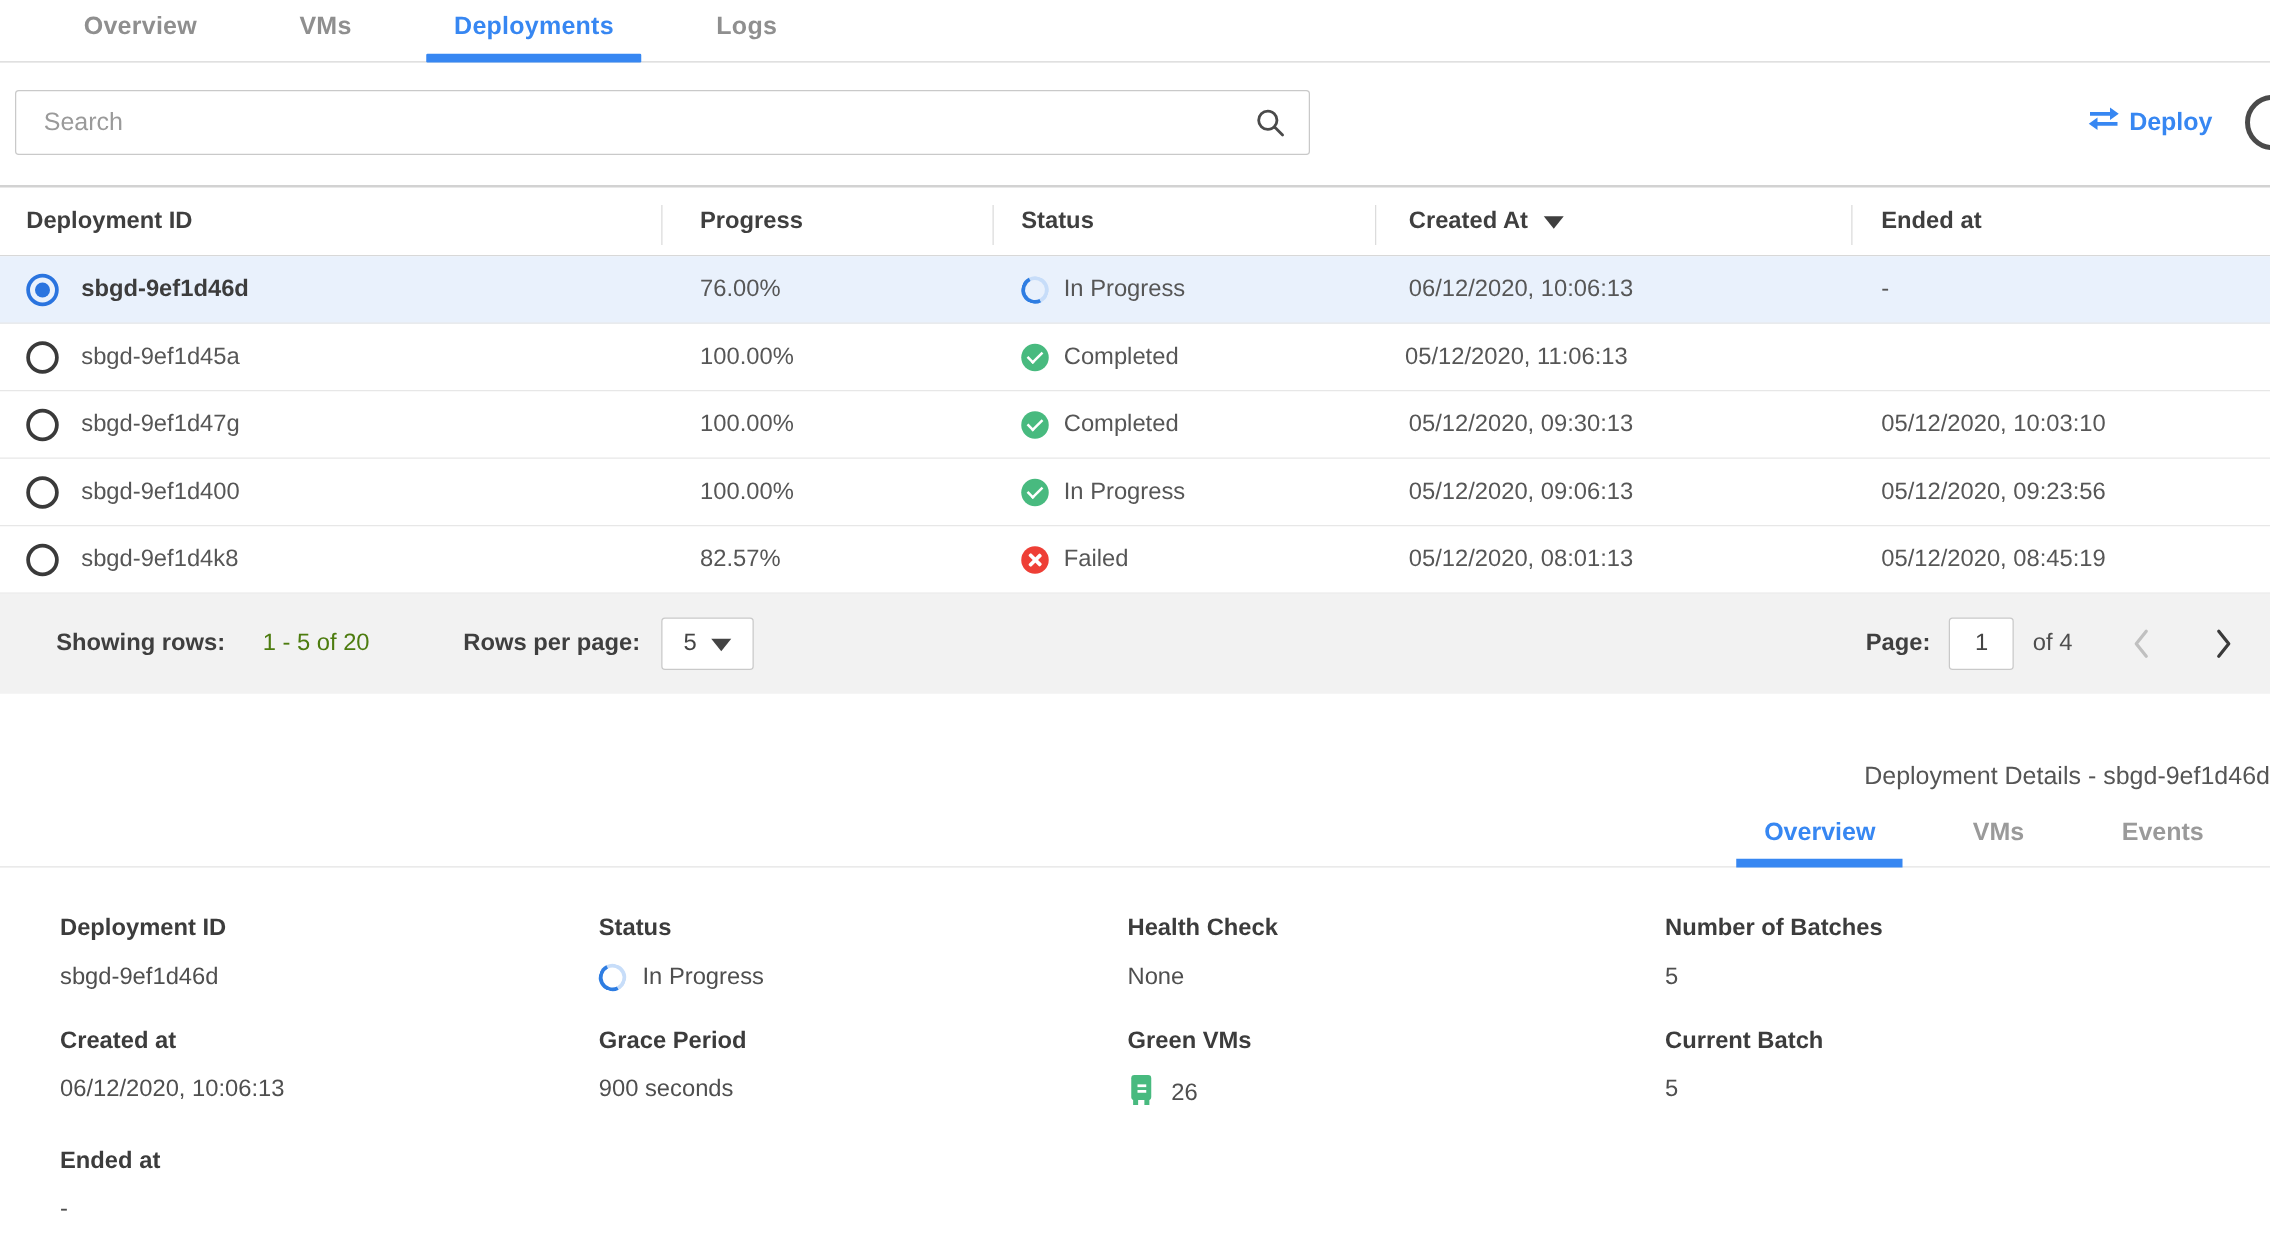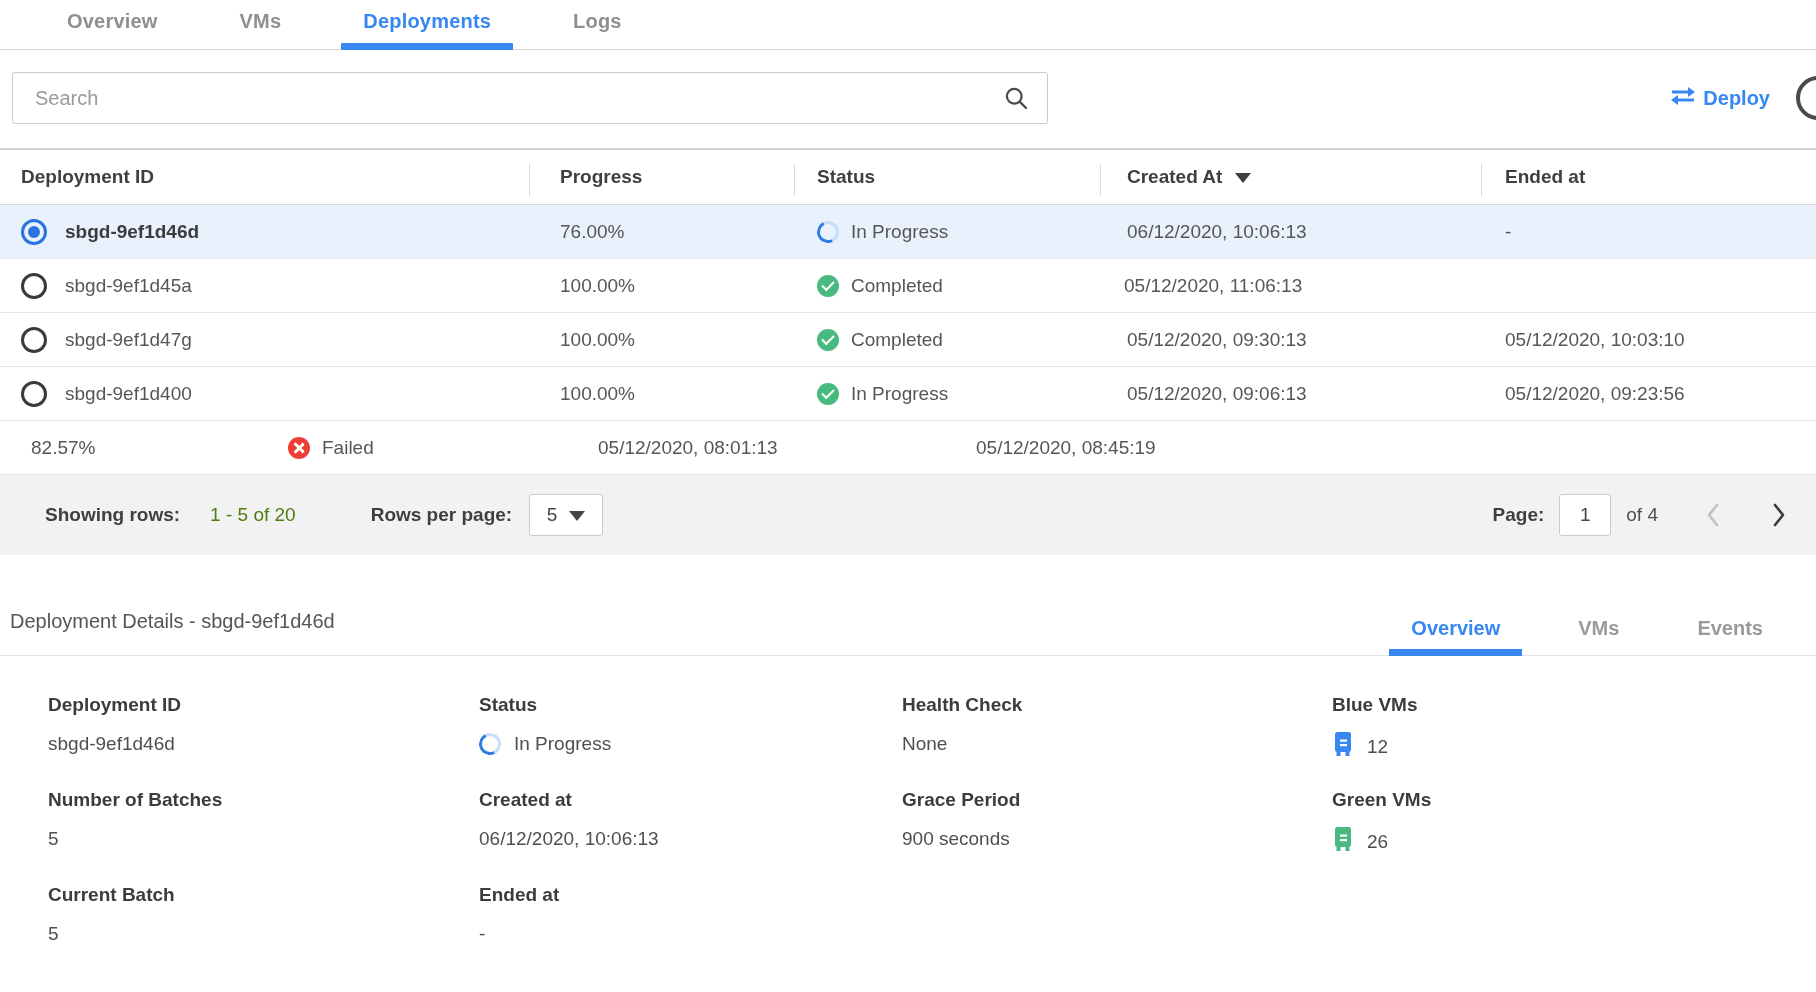--- a/index.html
+++ b/index.html
@@ -85,21 +85,21 @@
   .page-input { width:52px; height:42px; border:1px solid #c9c9c9; border-radius:3px;
                 text-align:center; font-size:19px; color:#444; margin:0 15px; outline:none;
                 font-family:"Liberation Sans", sans-serif; background:#fff;}
   .page-total { color:#4f4f4f; }
   .nav-btn { background:none; border:none; cursor:pointer; padding:0; line-height:0; }
   .nav-prev { margin-left:46px; }
   .nav-next { margin-left:48px; }
 
   
   .details-head { display:flex; align-items:flex-end; margin-top:55px;
-                  border-bottom:1px solid #e4e4e4; }
+                  border-bottom:1px solid #e4e4e4;flex-direction:column; }
   .details-title { font-size:20px; color:#555; padding:0 0 22px 10px; }
   .dtabs { display:flex; margin-left:auto; padding-right:14px; }
   .dtab { position:relative; font-size:20px; font-weight:700; color:#9a9a9a;
           padding:0 22px 15px 22px; margin:0 17px; cursor:pointer; }
   .dtab.active { color:#3787f2; }
   .dtab.active::after { content:""; position:absolute; left:0; right:0; bottom:-1px;
                         height:7px; background:#3787f2; }
 
   .fields-grid { display:grid; grid-template-columns:431px 423px 430px auto;
                  padding-left:48px; margin-top:38px; }
@@ -206,20 +206,24 @@
       <div class="c2">100.00%</div>
       <div class="c3 statuscell">
         <span class="status-icon" data-kind="completed"></span>
         <span>In Progress</span>
       </div>
       <div class="c4">05/12/2020, 09:06:13</div>
       <div class="c5">05/12/2020, 09:23:56</div>
     </div>
 
     <div class="trow" data-selected="false">
+      <div class="c1 idcell">
+        <span class="radio" data-checked="false"></span>
+        <span class="dep-id">sbgd-9ef1d4k8</span>
+      </div>
       <div class="c2">82.57%</div>
       <div class="c3 statuscell">
         <span class="status-icon" data-kind="failed"></span>
         <span>Failed</span>
       </div>
       <div class="c4">05/12/2020, 08:01:13</div>
       <div class="c5">05/12/2020, 08:45:19</div>
     </div>
 
     <div class="tfoot">
@@ -274,35 +278,20 @@
         <span class="status-icon" data-kind="in-progress"></span>
         <span>In Progress</span>
       </div>
     </div>
 
     <div class="field">
       <div class="field-label">Health Check</div>
       <div class="field-value">None</div>
     </div>
 
-    <div class="field">
-      <div class="field-label">Blue VMs</div>
-      <div class="field-value">
-        <span>
-          <svg width="22" height="26" viewBox="0 0 22 26">
-            <rect x="3" y="1" width="16" height="20" rx="2.5" fill="#3787f2"></rect>
-            <rect x="8" y="8.5" width="7" height="2.2" fill="#fff"></rect>
-            <rect x="8" y="13" width="7" height="2.2" fill="#fff"></rect>
-            <rect x="4.5" y="21" width="4" height="4" fill="#3787f2"></rect>
-            <rect x="13.5" y="21" width="4" height="4" fill="#3787f2"></rect>
-          </svg>
-        </span>
-        <span class="vm-count">12</span>
-      </div>
-    </div>
 
     <div class="field">
       <div class="field-label">Number of Batches</div>
       <div class="field-value">5</div>
     </div>
 
     <div class="field">
       <div class="field-label">Created at</div>
       <div class="field-value">06/12/2020, 10:06:13</div>
     </div>

